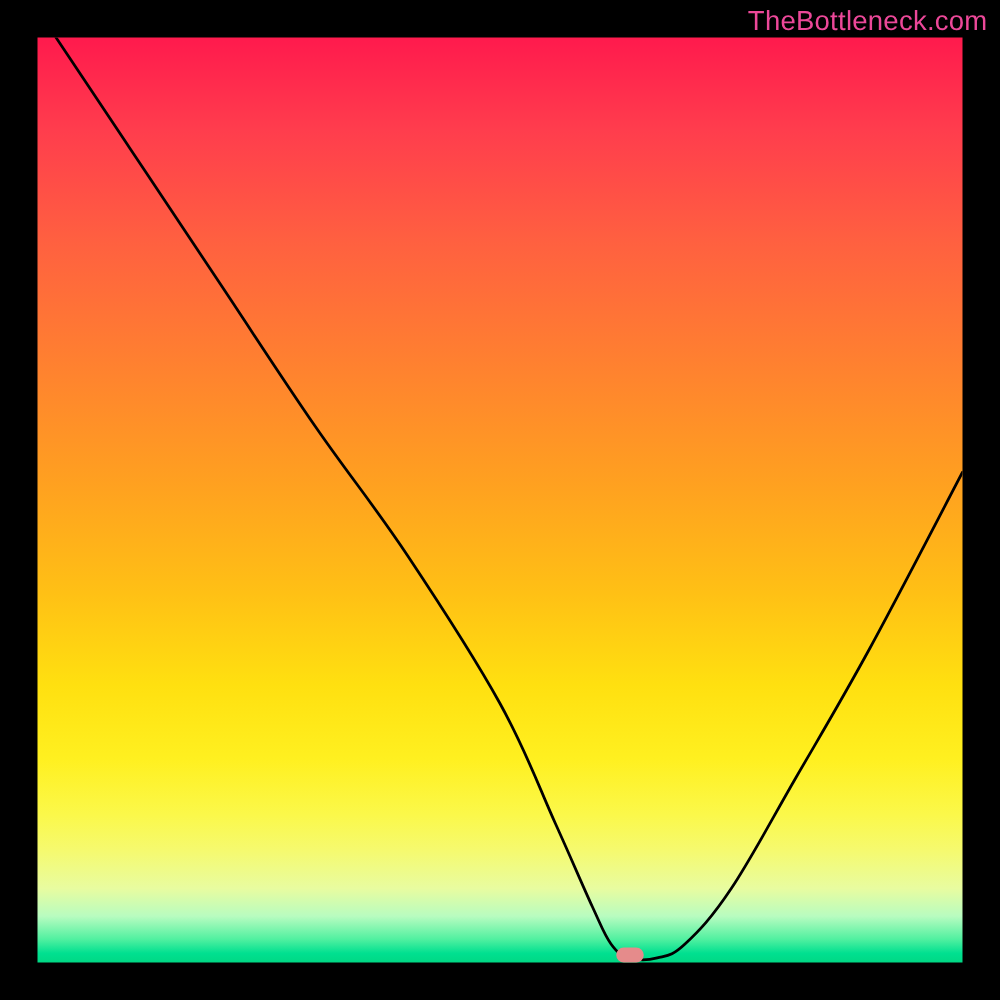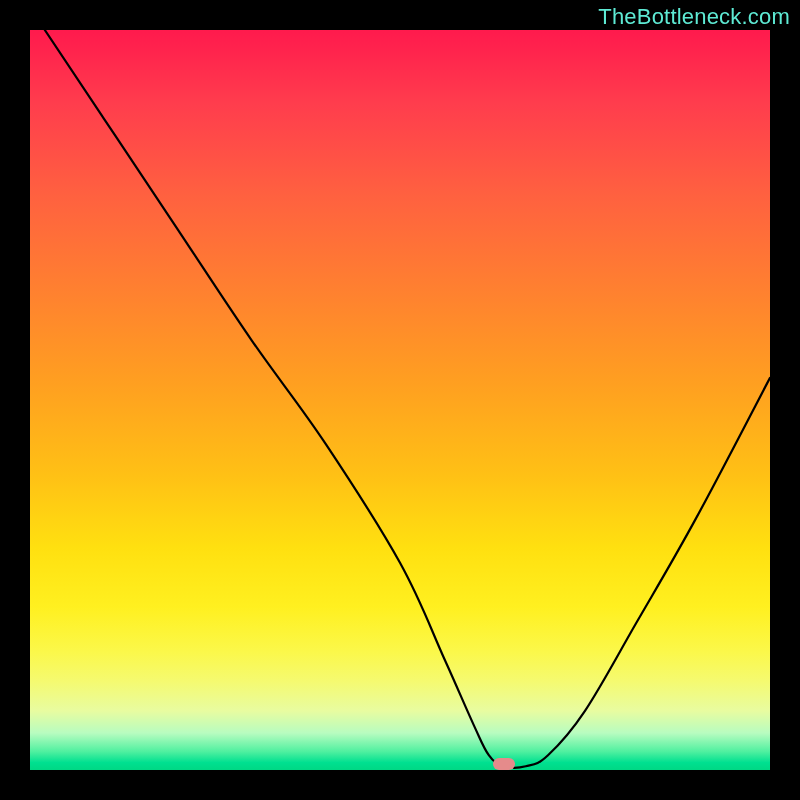--- a/index.html
+++ b/index.html
@@ -41,21 +41,21 @@
       #00e090 99%,
       #00d884 100%
     );
   }
   .watermark {
     position: absolute;
     top: 4px;
     right: 10px;
     font-family: Arial, Helvetica, sans-serif;
     font-size: 22px;
-    color: #5eead4;
+    color: #ec4899;
     letter-spacing: 0.2px;
   }
   svg.curve {
     position: absolute;
     top: 0;
     left: 0;
     width: 740px;
     height: 740px;
   }
   .marker {

